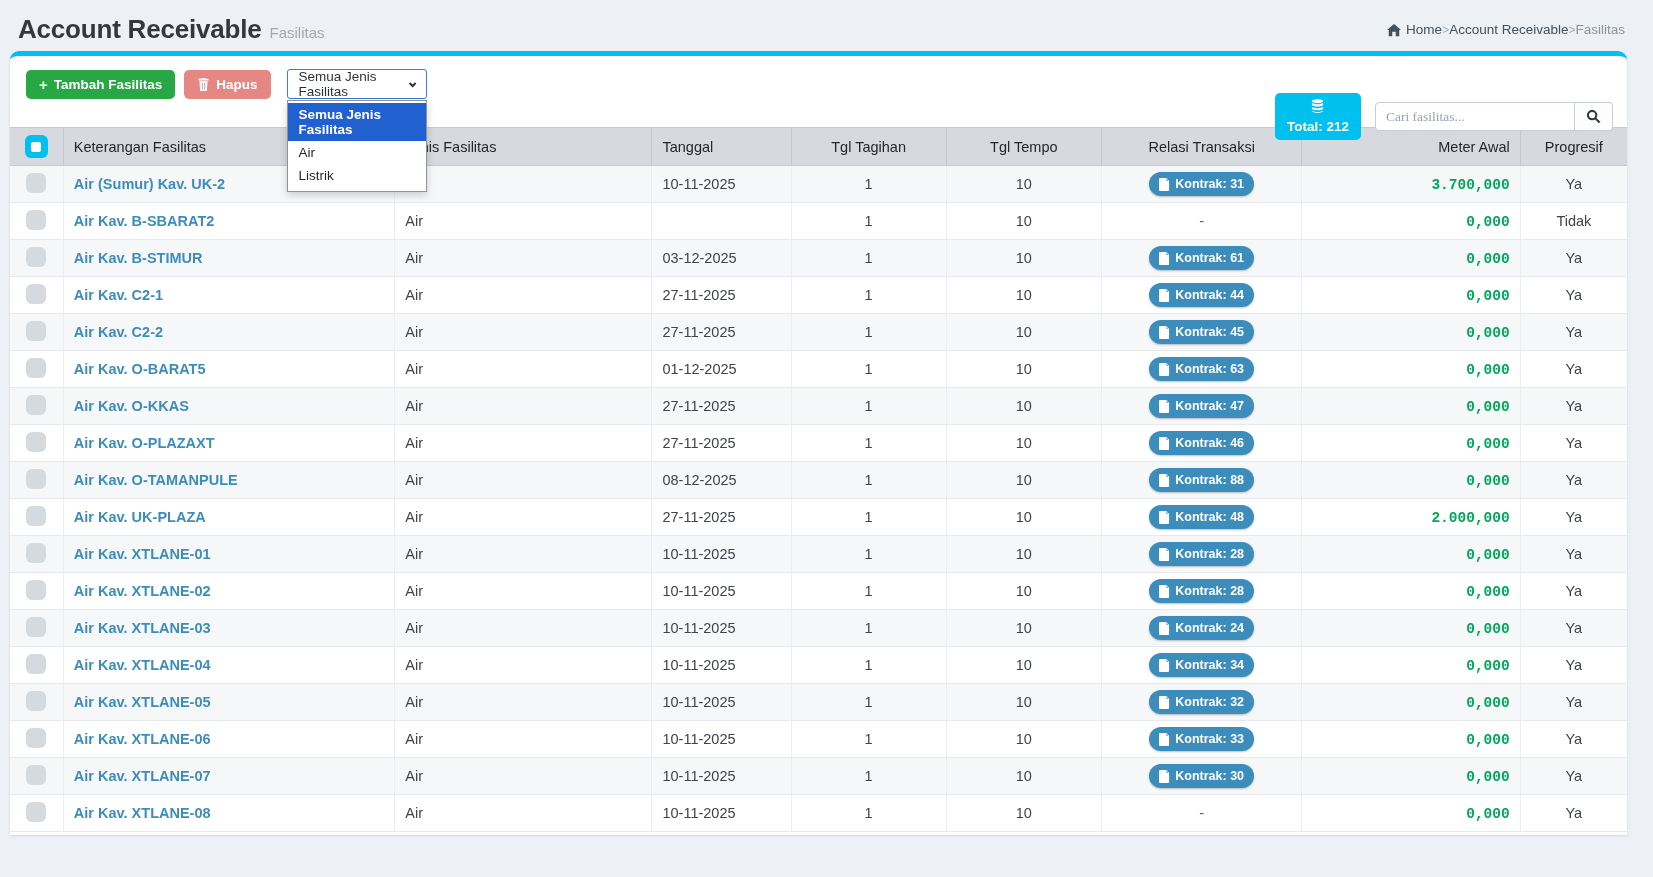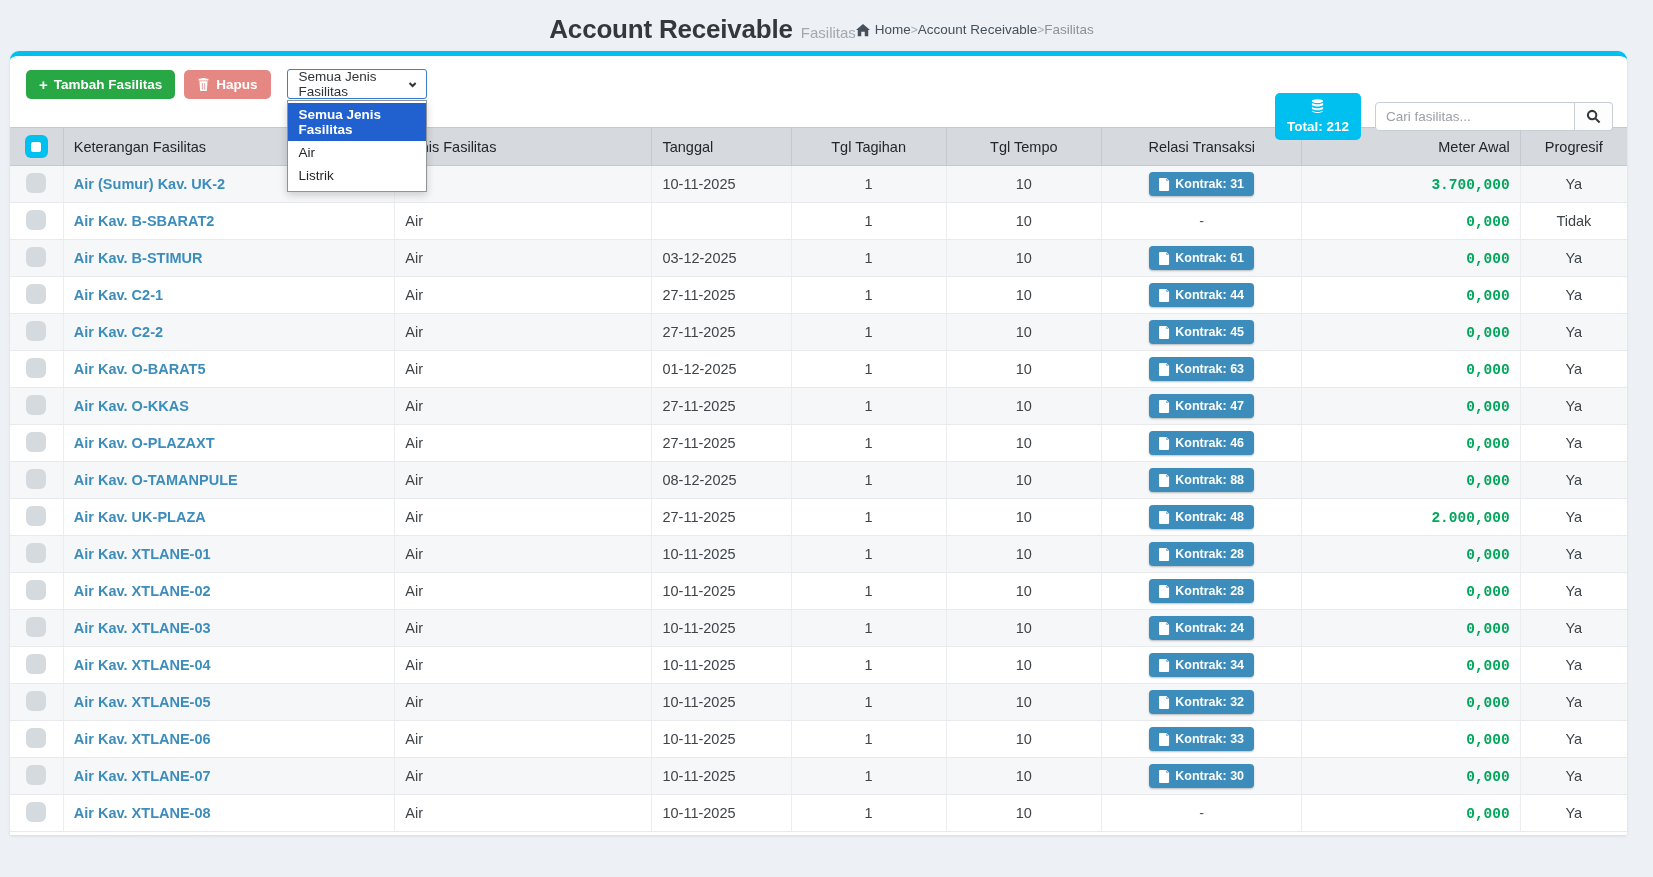--- a/index.html
+++ b/index.html
@@ -4,21 +4,21 @@
 <style>
   * { margin:0; padding:0; box-sizing:border-box; }
   html,body { width:1653px; height:877px; overflow:hidden; }
   body {
     background:#edf0f4;
     font-family:"Liberation Sans", sans-serif;
     color:#3f4449;
   }
   
   .content-header {
-    display:flex; align-items:flex-start; justify-content:center;
+    display:flex; align-items:flex-start; justify-content:space-between;
     padding:14px 28px 6px 18px;
   }
   .page-title { font-size:26px; font-weight:700; color:#35383b; letter-spacing:-0.2px; }
   .page-subtitle { font-size:15px; font-weight:400; color:#a4a9af; margin-left:8px; }
   .breadcrumb { display:flex; align-items:center; font-size:13.5px; margin-top:8px; color:#4a5056; }
   .breadcrumb a { color:#45505a; text-decoration:none; display:flex; align-items:center; gap:5px; cursor:pointer; }
   .breadcrumb .sep { color:#a9aeb4; font-size:12px; }
   .breadcrumb .current { color:#8d939a; }
   .home-svg { width:14px; height:14px; fill:#45505a; }
 
@@ -67,21 +67,21 @@
   .search-group { position:absolute; right:14px; top:37px; display:flex; align-items:center; }
   .total-badge {
     display:inline-flex; align-items:center; gap:6px;
     background:#00c0ef; color:#fff; font-weight:700; font-size:13.5px;
     border-radius:5px; padding:6px 12px; margin-right:14px;flex-direction:column;
   }
   .db-svg { width:13px; height:14px; fill:#fff; }
   .search-input {
     width:200px; height:29px; border:1px solid #c9ced4; border-radius:4px 0 0 4px;
     font-size:13.5px; padding:0 10px; color:#a21caf; outline:none;
-    font-family:Liberation Sans, sans-serif;
+    font-family:Liberation Serif, serif;
   }
   .search-input::placeholder { color:#9ba1a8; }
   .search-btn {
     width:38px; height:29px; border:1px solid #c9ced4; border-left:none;
     background:#fdfdfd; border-radius:0 4px 4px 0; cursor:pointer;
     display:flex; align-items:center; justify-content:center;
   }
   .mag-svg { width:15px; height:15px; stroke:#33383d; stroke-width:2.2; fill:none; }
 
   
@@ -106,21 +106,21 @@
   .meter { color:#00a65a; font-weight:700;font-family:Liberation Mono, monospace; }
   .cb { width:20px; height:20px; border-radius:6px; background:#d4dade; display:inline-block; cursor:pointer; }
   .cb-all {
     width:23px; height:23px; border-radius:6px; background:#00c0ef;
     display:inline-flex; align-items:center; justify-content:center; cursor:pointer;
   }
   .cb-all span { width:10px; height:10px; background:#fff; border-radius:2px; }
   .badge-kontrak {
     display:inline-flex; align-items:center; gap:5px;
     background:#3c8dbc; color:#fff; font-size:12.5px; font-weight:700;
-    border-radius:4px; padding:5px 10px; cursor:pointer;
+    border-radius:12px; padding:5px 10px; cursor:pointer;
     box-shadow:0 1px 2px rgba(0,0,0,0.25);
   }
   .file-svg { width:11px; height:13px; fill:#fff; }
   .dash { color:#5a6066; }
 </style>
 </head>
 <body>
 
 <div class="content-header">
   <div>

